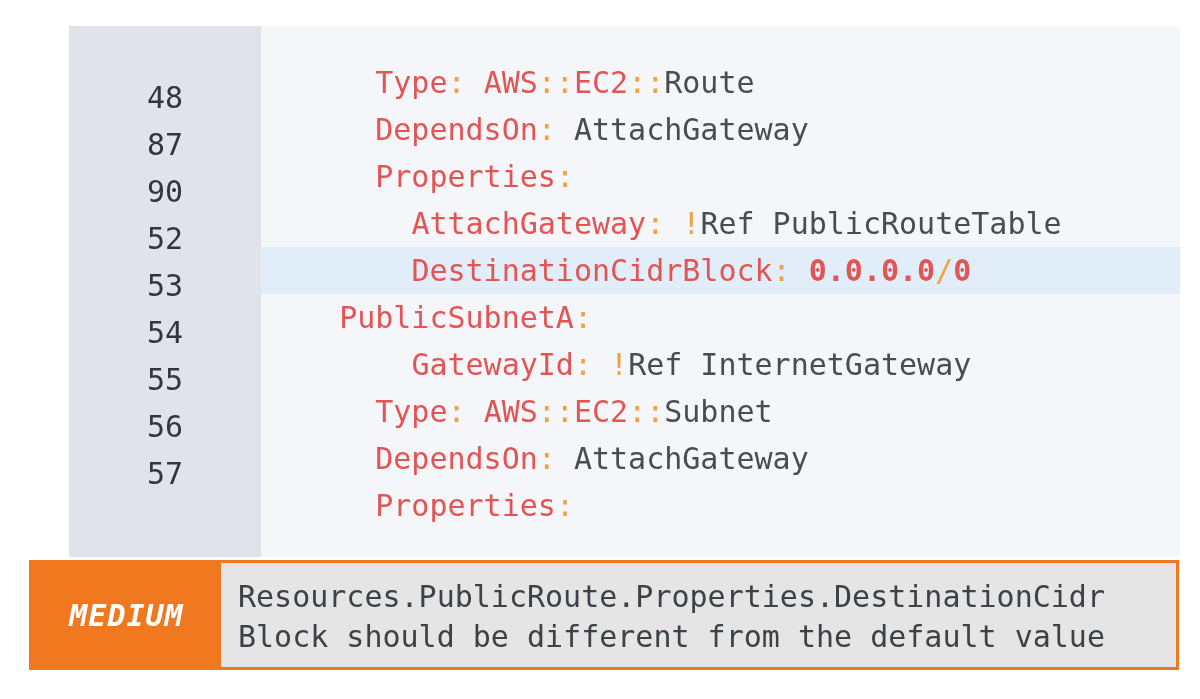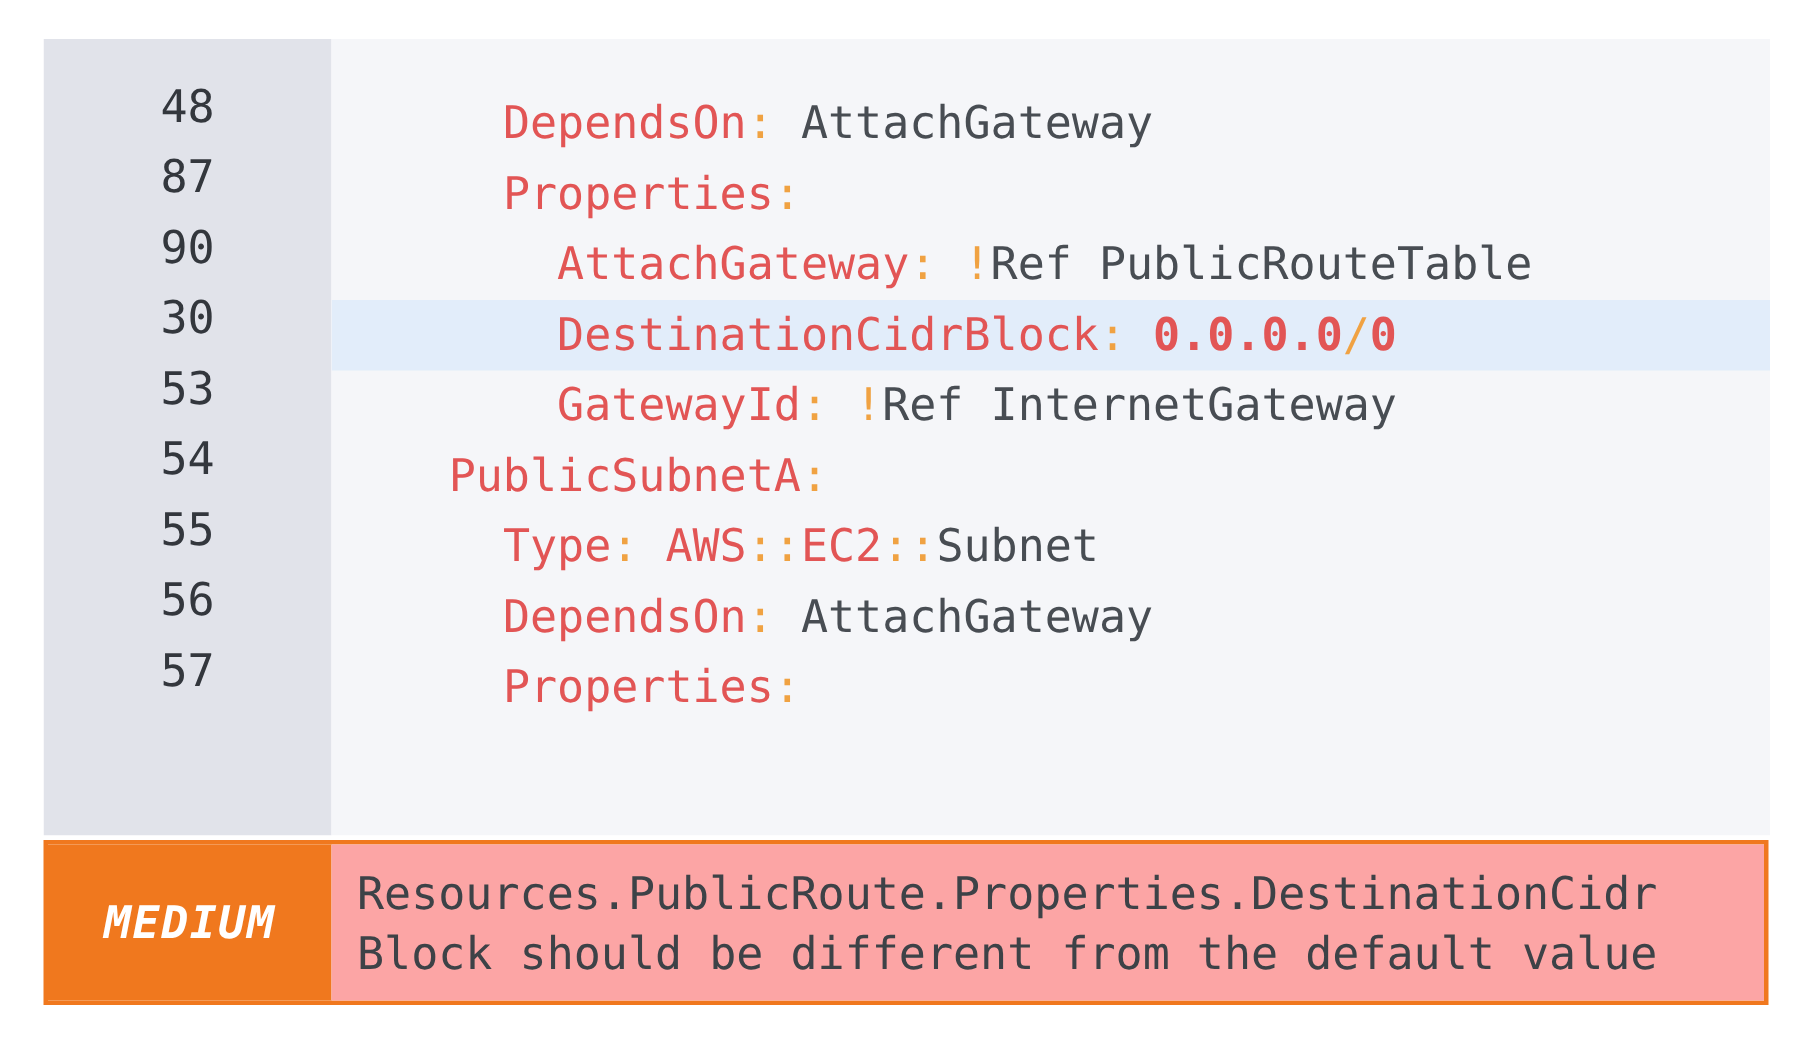--- a/index.html
+++ b/index.html
@@ -18,22 +18,23 @@
   .codeblock {
     margin: 26px 20px 0 29px;
     height: 531px;
     display: flex;
     overflow: hidden;
   }
   .gutter {
     width: 192px;
     flex: 0 0 192px;
     background: var(--gutter-bg);
-    padding-top: 22px;
+    padding-top: 48px;
     box-sizing: border-box;
+    margin-left: 40px;
   }
   .lnum {
     height: 47px;
     line-height: 47px;
     text-align: center;
     font-size: 30px;
     color: var(--number-color);
   }
   .codecol {
     flex: 1;
@@ -72,21 +73,21 @@
     font-weight: bold;
     font-size: 30px;
     letter-spacing: 1px;
     display: flex;
     align-items: center;
     justify-content: center;
     font-style: italic;
   }
   .msgcell {
     flex: 1;
-    background: #fca5a5;
+    background: #e5e5e5;
     padding: 14px 0 0 17px;
     box-sizing: border-box;
     overflow: hidden;
   }
   .msg {
     font-size: 30px;
     line-height: 40px;
     color: var(--message-color);
     width: 48.5ch;
     word-break: break-all;
@@ -94,34 +95,35 @@
   }
 </style>
 </head>
 <body>
 
 <div class="codeblock">
   <div class="gutter" id="gutter">
       <div class="lnum">48</div>
       <div class="lnum">87</div>
       <div class="lnum">90</div>
-      <div class="lnum">30</div>
+      <div class="lnum">52</div>
       <div class="lnum">53</div>
       <div class="lnum">54</div>
       <div class="lnum">55</div>
       <div class="lnum">56</div>
       <div class="lnum">57</div>
     </div>
   <div class="codecol" id="codecol">
+      <div class="cline"><span class="tok-plain">    </span><span class="tok-key">Type</span><span class="tok-punct">:</span><span class="tok-plain"> </span><span class="tok-key">AWS</span><span class="tok-punct">::</span><span class="tok-key">EC2</span><span class="tok-punct">::</span><span class="tok-plain">Route</span></div>
       <div class="cline"><span class="tok-plain">    </span><span class="tok-key">DependsOn</span><span class="tok-punct">:</span><span class="tok-plain"> AttachGateway</span></div>
       <div class="cline"><span class="tok-plain">    </span><span class="tok-key">Properties</span><span class="tok-punct">:</span></div>
       <div class="cline"><span class="tok-plain">      </span><span class="tok-key">AttachGateway</span><span class="tok-punct">:</span><span class="tok-plain"> </span><span class="tok-punct">!</span><span class="tok-plain">Ref PublicRouteTable</span></div>
       <div class="cline hl"><span class="tok-plain">      </span><span class="tok-key">DestinationCidrBlock</span><span class="tok-punct">:</span><span class="tok-plain"> </span><span class="tok-val">0.0.0.0</span><span class="tok-punct">/</span><span class="tok-val">0</span></div>
+      <div class="cline"><span class="tok-plain">  </span><span class="tok-key">PublicSubnetA</span><span class="tok-punct">:</span></div>
       <div class="cline"><span class="tok-plain">      </span><span class="tok-key">GatewayId</span><span class="tok-punct">:</span><span class="tok-plain"> </span><span class="tok-punct">!</span><span class="tok-plain">Ref InternetGateway</span></div>
-      <div class="cline"><span class="tok-plain">  </span><span class="tok-key">PublicSubnetA</span><span class="tok-punct">:</span></div>
       <div class="cline"><span class="tok-plain">    </span><span class="tok-key">Type</span><span class="tok-punct">:</span><span class="tok-plain"> </span><span class="tok-key">AWS</span><span class="tok-punct">::</span><span class="tok-key">EC2</span><span class="tok-punct">::</span><span class="tok-plain">Subnet</span></div>
       <div class="cline"><span class="tok-plain">    </span><span class="tok-key">DependsOn</span><span class="tok-punct">:</span><span class="tok-plain"> AttachGateway</span></div>
       <div class="cline"><span class="tok-plain">    </span><span class="tok-key">Properties</span><span class="tok-punct">:</span></div>
     </div>
 </div>
 
 <div class="finding">
   <div class="sevcell">MEDIUM</div>
   <div class="msgcell">
     <div class="msg">Resources.PublicRoute.Properties.DestinationCidrBlock should be different from the default value</div>

